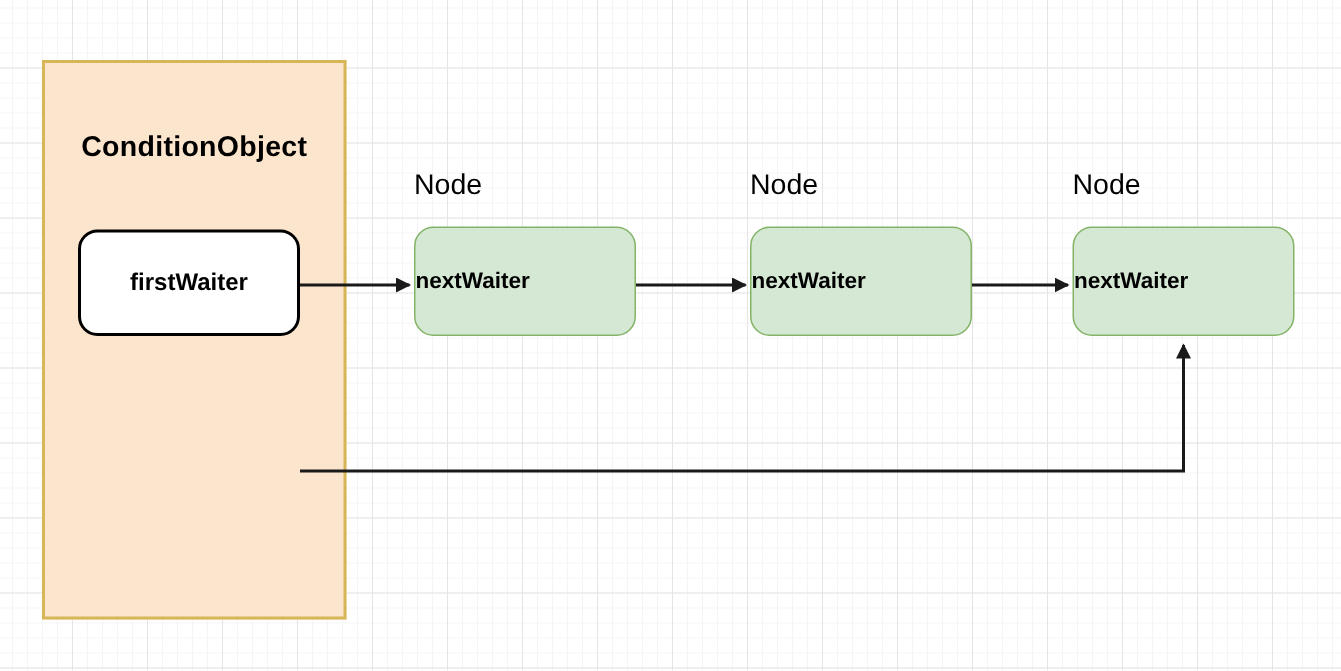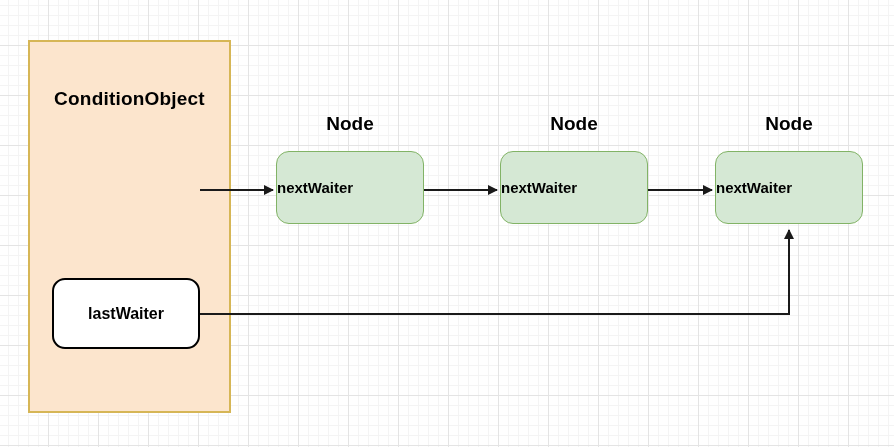--- a/index.html
+++ b/index.html
@@ -78,23 +78,23 @@
     color: #000000;
   }
   .node-1 { left: 276px; }
   .node-2 { left: 500px; }
   .node-3 { left: 715px; }
 
   .node-title {
     position: absolute;
     top: 113px;
     width: 148px;
-    text-align: center;
+    text-align: left;
     font-size: 19px;
-    font-weight: bold;
+    font-weight: normal;
     color: #000000;
   }
   .node-title-1 { left: 276px; }
   .node-title-2 { left: 500px; }
   .node-title-3 { left: 715px; }
 
   .arrow-layer {
     position: absolute;
     left: 0;
     top: 0;
@@ -104,22 +104,22 @@
   }
 </style>
 </head>
 <body>
 
 <div class="canvas">
 
   <div class="condition-box"></div>
   <div class="condition-title">ConditionObject</div>
 
-  <div class="field-box field-last">
-    <span>lastWaiter</span>
+  <div class="field-box field-first">
+    <span>firstWaiter</span>
   </div>
 
   <div class="node-title node-title-1">Node</div>
   <div class="node-title node-title-2">Node</div>
   <div class="node-title node-title-3">Node</div>
 
   <div class="node-box node-1">
     <span>nextWaiter</span>
   </div>
   <div class="node-box node-2">

